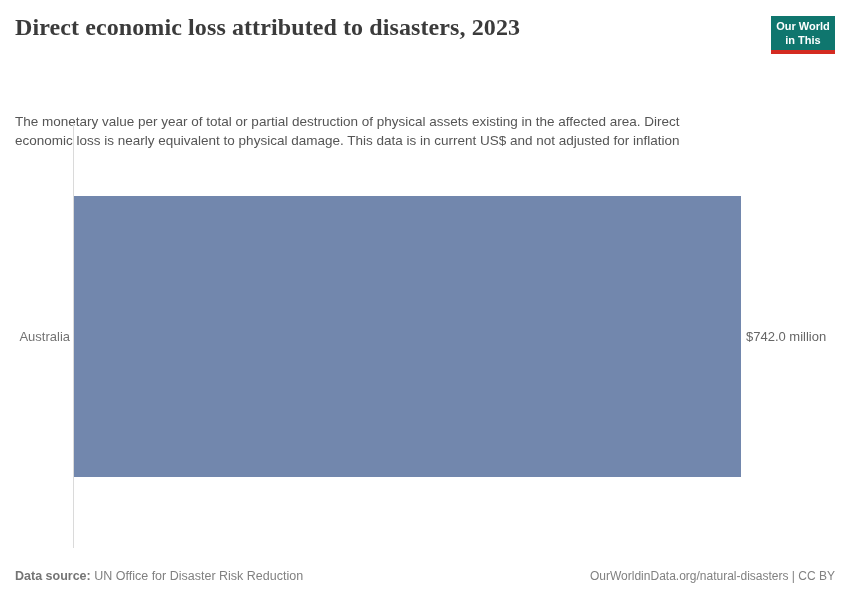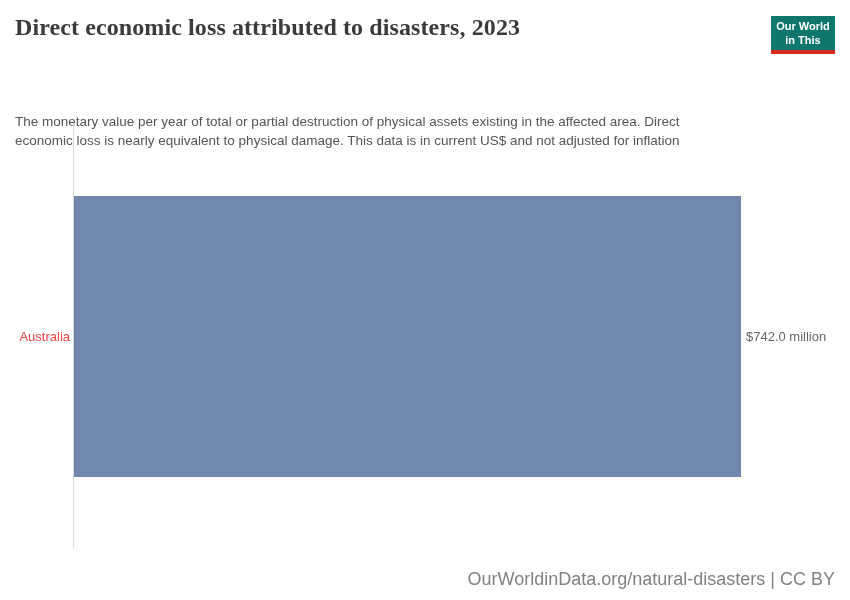--- a/index.html
+++ b/index.html
@@ -60,41 +60,41 @@
     position: absolute; left: 0; top: 0;
     height: 100%;
     
   }
   .entity-label {
     position: absolute;
     left: 0px; top: 329px;
     width: 70px;
     text-align: right;
     font-size: 13px;
-    color: #ef4444;
+    color: #737373;
     white-space: nowrap;
   }
   .value-label {
     position: absolute;
     left: 746px; top: 329px;
     font-size: 13px;
     color: #666666;
     white-space: nowrap;
   }
 
   
   .footer-left {
     position: absolute; left: 15px; top: 569px;
     font-size: 12.5px;
     color: #818181;
   }
   .footer-left .src-label { font-weight: 700; color: #757575; }
   .footer-right {
     position: absolute; right: 15px; top: 569px;
-    font-size: 18px;
+    font-size: 12px;
     color: #818181;
     text-align: right;
     cursor: pointer;
   }
 </style>
 </head>
 <body>
 
 <div class="canvas">
 
@@ -110,16 +110,17 @@
   <div class="axis-line"></div>
 
   <div class="bar-track">
     <div class="bar" style="width: 100%; background: rgb(114, 135, 173);"></div>
   </div>
 
   <div class="entity-label">Australia</div>
 
   <div class="value-label">$742.0 million</div>
 
+  <div class="footer-left"><span class="src-label">Data source:</span> <span>UN Office for Disaster Risk Reduction</span></div>
 
   <div class="footer-right">OurWorldinData.org/natural-disasters | CC BY</div>
 
 </div>
 
 </body></html>

